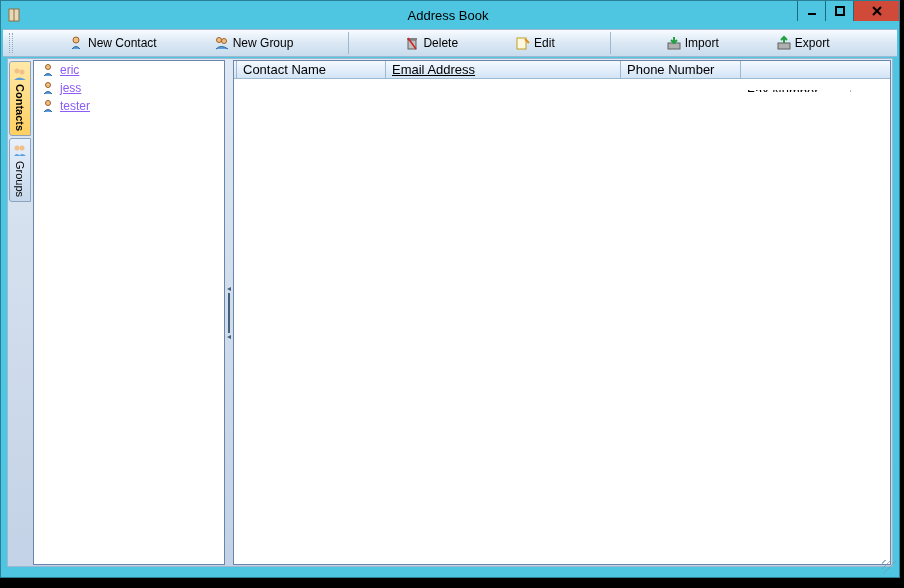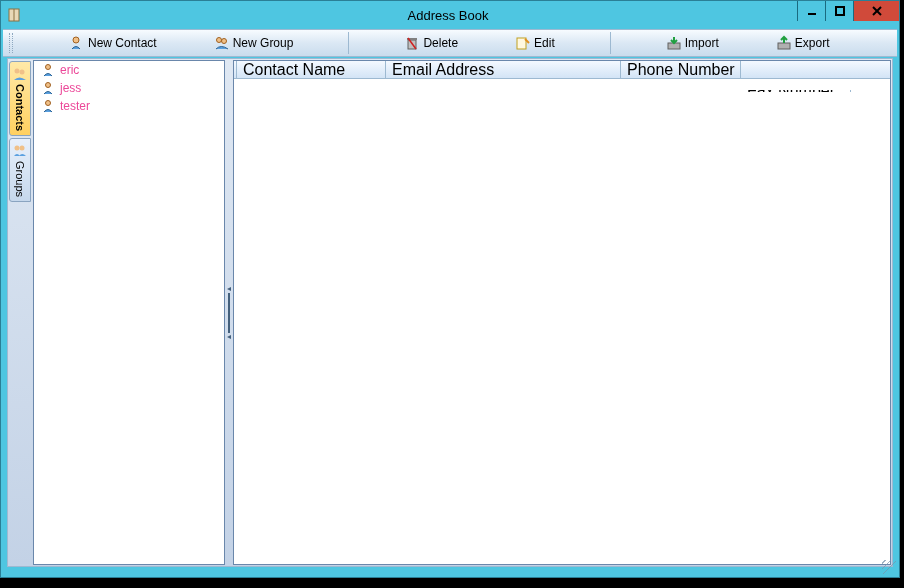--- a/index.html
+++ b/index.html
@@ -128,22 +128,23 @@
     background: #fff;
     border: 1px solid #6a87ab;
     margin: 1px;
     position: relative;
     overflow: auto;
   }
   .tree-item {
     display: flex;
     align-items: center;
     padding: 1px 6px;
-    color: #ec4899;
+    color: #8b5cf6;
     cursor: default;
+    text-decoration: underline;
   }
   .tree-item .ico {width:16px;height:16px;margin-right:4px;display:flex;align-items:center;justify-content:center;}
   .splitter {
     width: 6px;
     position: relative;
     cursor: ew-resize;
     display:flex;
     flex-direction:column;
     align-items:center;
     justify-content:center;
@@ -166,26 +167,26 @@
   .colheaders {
     height: 18px;
     background: linear-gradient(#f4f9ff,#d3e4f6);
     border-bottom: 1px solid #9db9d1;
     display:flex;
   }
   .colh {
     border-right: 1px solid #9db9d1;
     padding: 1px 6px;
     color:#000;
-    font-size:16px;
+    font-size:13px;
     display:flex;align-items:center;
     overflow:hidden;white-space:nowrap;
   }
   .colh.c1{width:150px;border-left:1px solid #9db9d1;margin-left:2px;}
-  .colh.c2{width:235px;}
+  .colh.c2{width:235px;text-decoration:underline;}
   .colh.c3{width:120px;}
   .colh.c4{width:110px;margin-top:29px;}
   .colh.cend{flex:1;border-right:none;}
   .resize-grip {
     position:absolute; right:3px; bottom:3px;
     width:14px;height:14px;
     background:
       linear-gradient(135deg, transparent 0 6px, #7a93ac 6px 7px, transparent 7px 100%),
       linear-gradient(135deg, transparent 0 10px, #7a93ac 10px 11px, transparent 11px 100%),
       linear-gradient(135deg, transparent 0 2px, #7a93ac 2px 3px, transparent 3px 100%);

